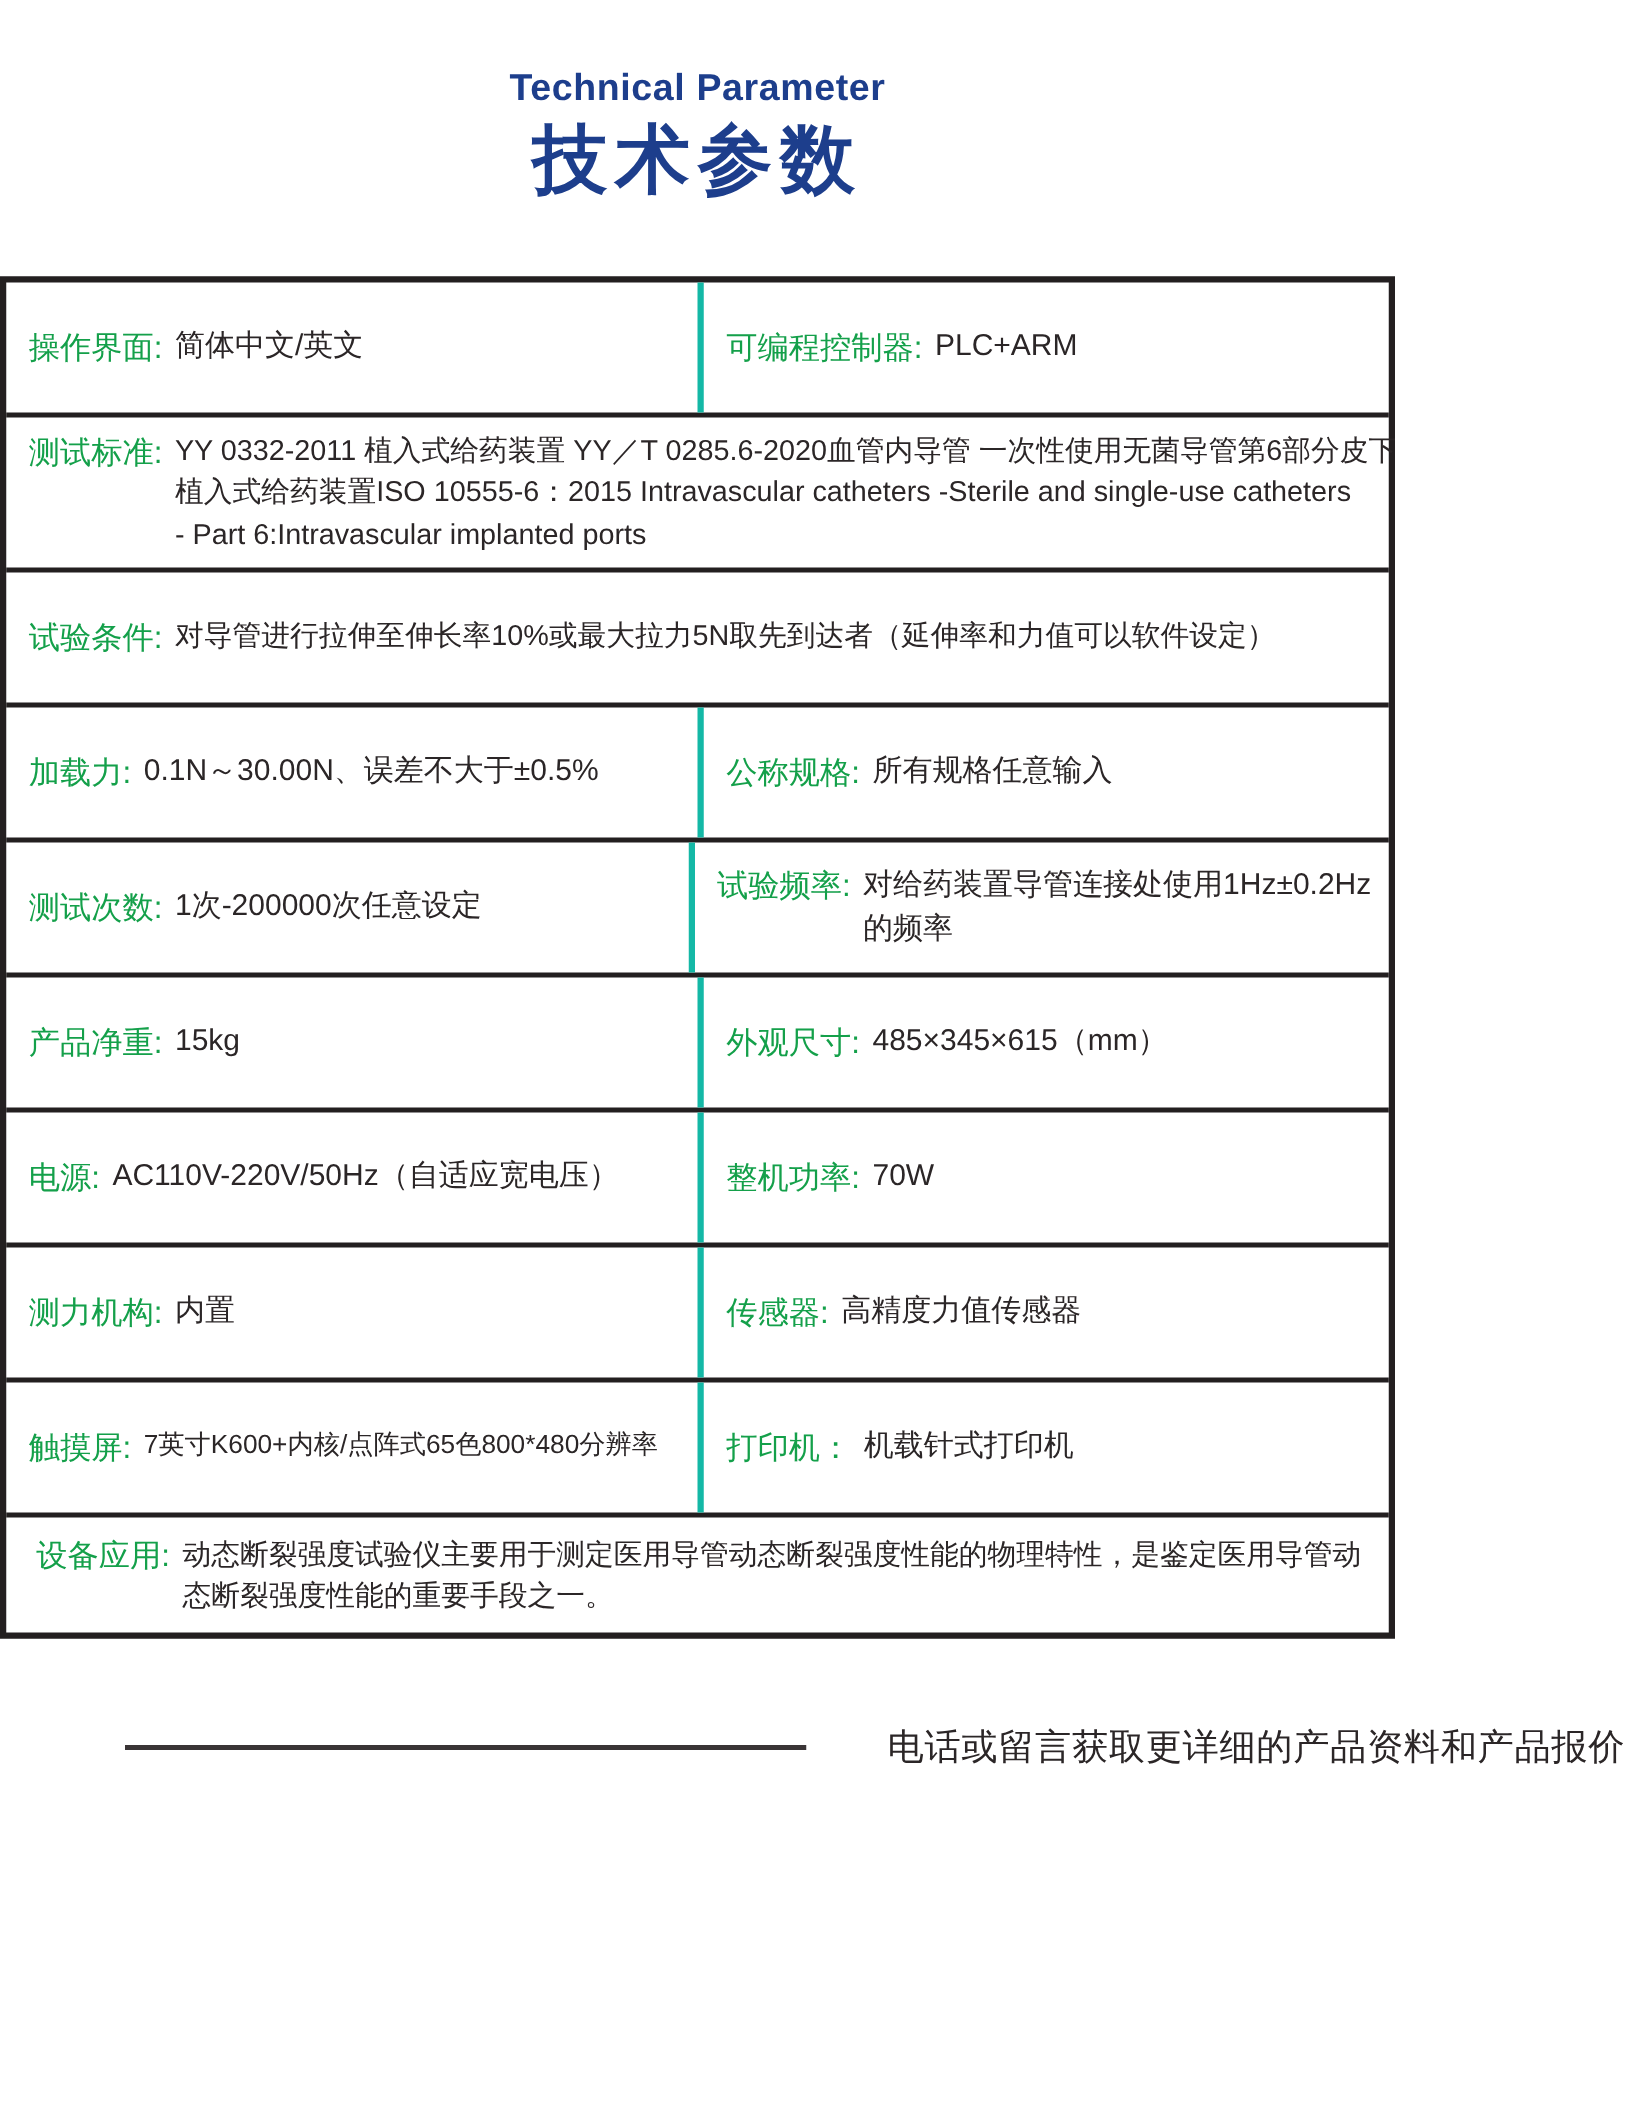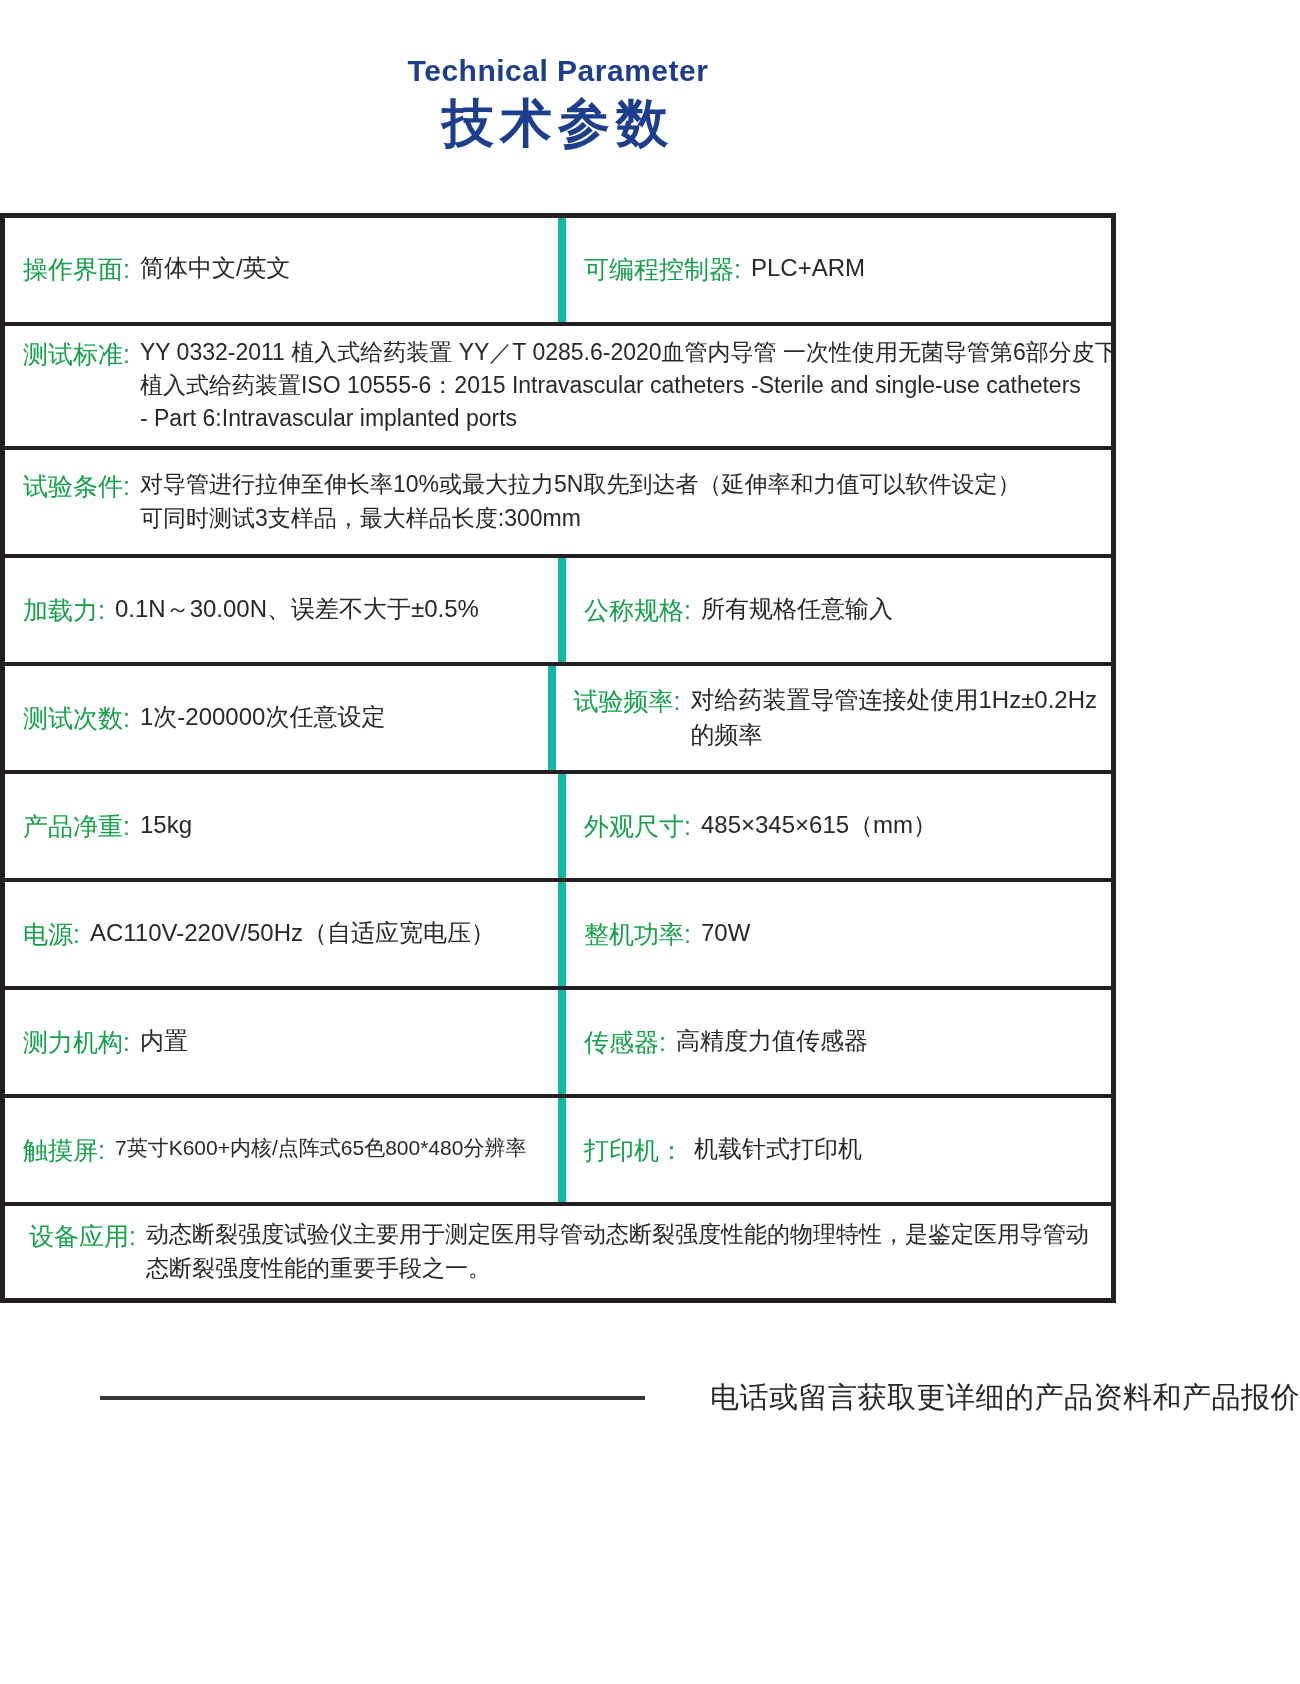--- a/index.html
+++ b/index.html
@@ -10,21 +10,21 @@
     position:relative;
   }
   .page{width:1116px;height:1684px;overflow:hidden;}
 
   
   .header{padding-top:54px;text-align:center;}
   .subtitle{
     color:#1d3e8c;font-size:30px;font-weight:bold;letter-spacing:0.5px;
   }
   .title{
-    color:#1d3e8c;font-size:52px;font-weight:bold;letter-spacing:6px;
+    color:#1d3e8c;font-size:60px;font-weight:bold;letter-spacing:6px;
     margin-top:8px;line-height:1.05;
   }
 
   
   .spec-table{
     width:1116px;margin:62px auto 0 auto;
     border:5px solid #231f20;
     box-sizing:border-box;
     background:#fff;
   }
@@ -34,21 +34,21 @@
     box-sizing:border-box;
   }
   .row:first-child{border-top:none;}
   .cell{
     display:flex;align-items:center;
     box-sizing:border-box;
     padding:10px 14px 10px 18px;
     min-height:104px;
     flex:1 1 50%;
   }
-  .cell.right{border-left:8px solid #14b8a6;}
+  .cell.right{border-left:5px solid #14b8a6;}
   .cell.full{flex:1 1 100%;}
   .row.last .cell{min-height:92px;padding-left:24px;}
   .pair{display:flex;align-items:flex-start;}
   .label{
     color:#14a04a;font-weight:normal;font-size:25px;
     white-space:nowrap;margin-right:10px;line-height:1.45;
   }
   .value{font-size:24px;line-height:1.45;color:#2b2627;}
   .value .line{white-space:nowrap;}
   .value.fw{font-size:23px;}
@@ -111,21 +111,20 @@
         </div>
       </div>
     </div>
 
     <div class="row">
       <div class="cell full">
         <div class="pair">
           <span class="label">试验条件:</span>
           <div class="value fw">
             <div class="line">对导管进行拉伸至伸长率10%或最大拉力5N取先到达者（延伸率和力值可以软件设定）</div>
-            <div class="line">可同时测试3支样品，最大样品长度:300mm</div>
           </div>
         </div>
       </div>
     </div>
 
     <div class="row">
       <div class="cell">
         <div class="pair">
           <span class="label">加载力:</span>
           <div class="value">

